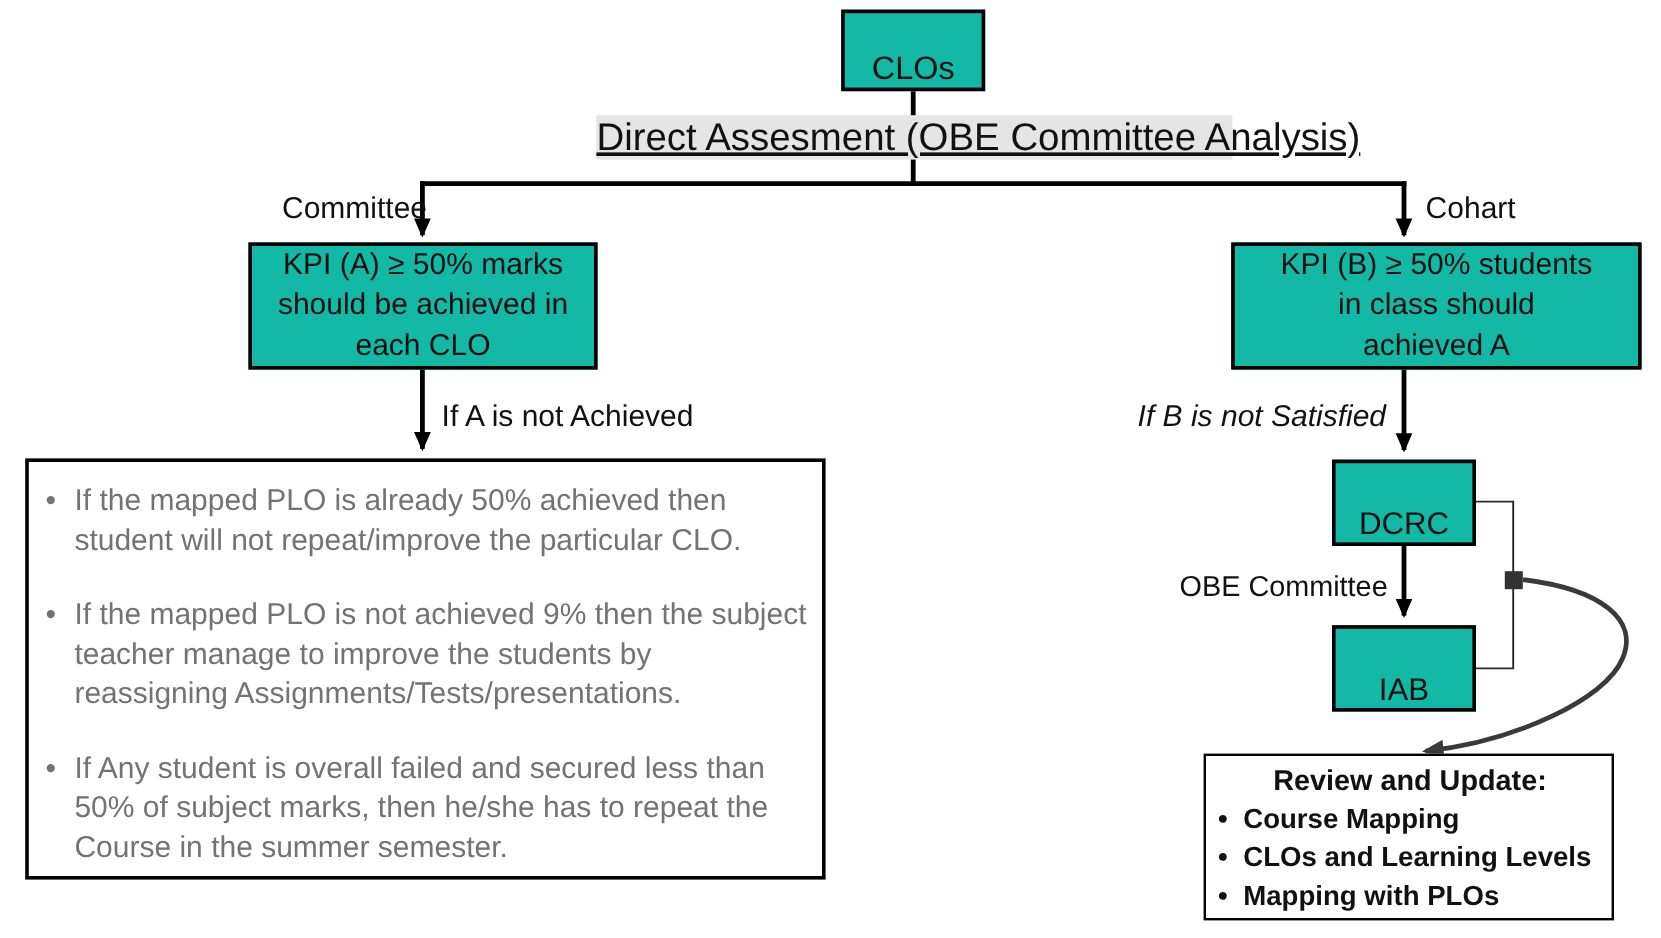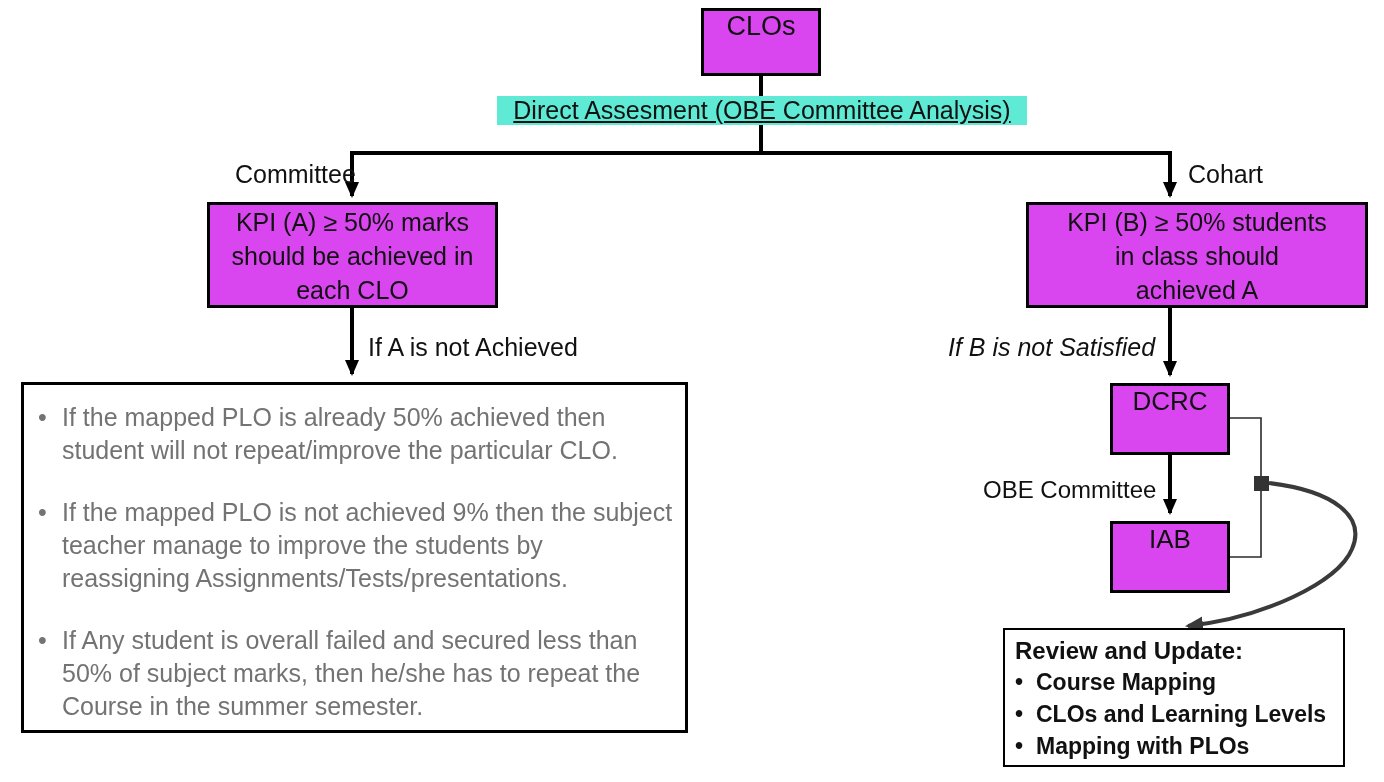--- a/index.html
+++ b/index.html
@@ -9,41 +9,41 @@
     background:#ffffff;
     font-family:"Liberation Sans", sans-serif;
     color:#111111;
     overflow:hidden;
   }
   #connectors{position:absolute;left:0;top:0;width:1384px;height:782px;z-index:1;}
   .abs{position:absolute;}
   .node-box{
     position:absolute;
     border:3px solid #000000;
-    background:#d946ef;
-    display:flex;align-items:flex-start;justify-content:center;
+    background:#14b8a6;
+    display:flex;align-items:flex-end;justify-content:center;
     text-align:center;
     z-index:2;
     box-sizing:border-box;
   }
   .node-box .lines span{display:block;}
   .flow-label{
     position:absolute;
     z-index:3;
     font-size:25px;
     white-space:nowrap;
     color:#111111;
   }
   #clos-box{left:701px;top:8px;width:120px;height:68px;font-size:27px;}
   #title-label{
     left:497px;top:96px;width:530px;
     text-align:center;
     text-decoration:underline;
-    background:#5eead4;
-    font-size:25px;
+    background:#e5e5e5;
+    font-size:32px;
   }
   #individual-label{left:235px;top:160px;}
   #cohart-label{left:1188px;top:160px;}
   #kpi-a-box{left:207px;top:202px;width:291px;height:106px;font-size:25px;line-height:34px;}
   #kpi-b-box{left:1026px;top:202px;width:342px;height:106px;font-size:25px;line-height:34px;}
   #cond-a-label{left:368px;top:333px;}
   #cond-b-label{left:948px;top:333px;font-style:italic;}
   #outcome-box{
     left:21px;top:382px;width:667px;height:351px;
     border:3px solid #000000;background:#ffffff;
@@ -62,21 +62,21 @@
   #obe-label{left:983px;top:476px;font-size:24px;}
   #iab-box{left:1110px;top:521px;width:120px;height:72px;font-size:26px;}
   #review-box{
     left:1003px;top:628px;width:342px;height:139px;
     border:2px solid #000000;background:#ffffff;
     z-index:2;box-sizing:border-box;
     padding:5px 8px 0 10px;
     font-weight:bold;
   }
   #review-heading{
-    text-align:left;
+    text-align:center;
     font-size:24px;line-height:31px;
   }
   .review-bullet{
     display:flex;
     font-size:23px;line-height:32px;
   }
   .review-bullet .marker{width:21px;flex:0 0 21px;}
   .review-bullet .marker::before{content:"\2022";}
 </style>
 </head>

